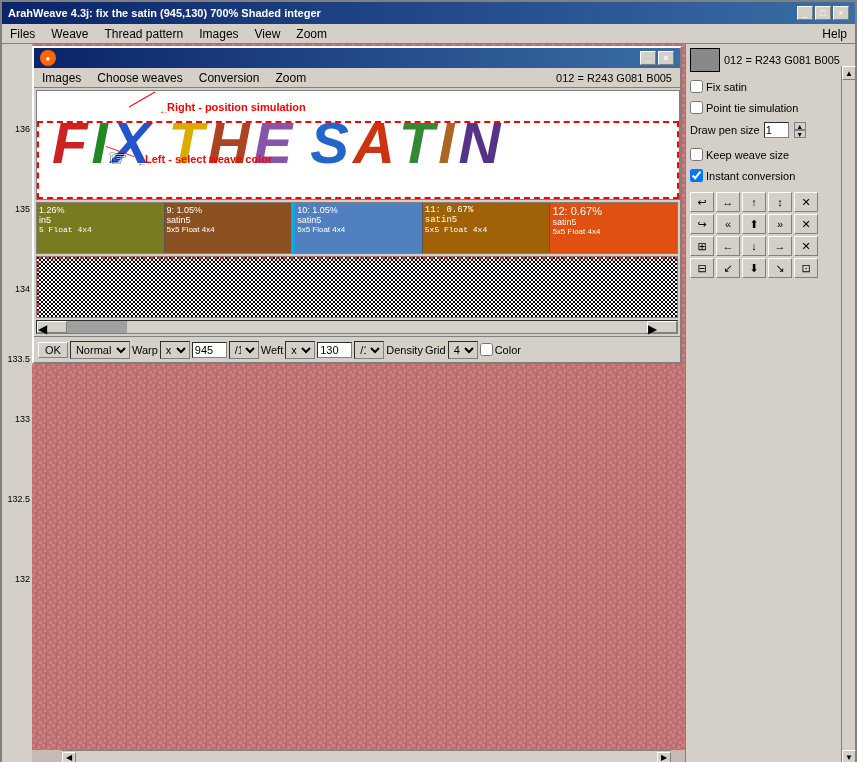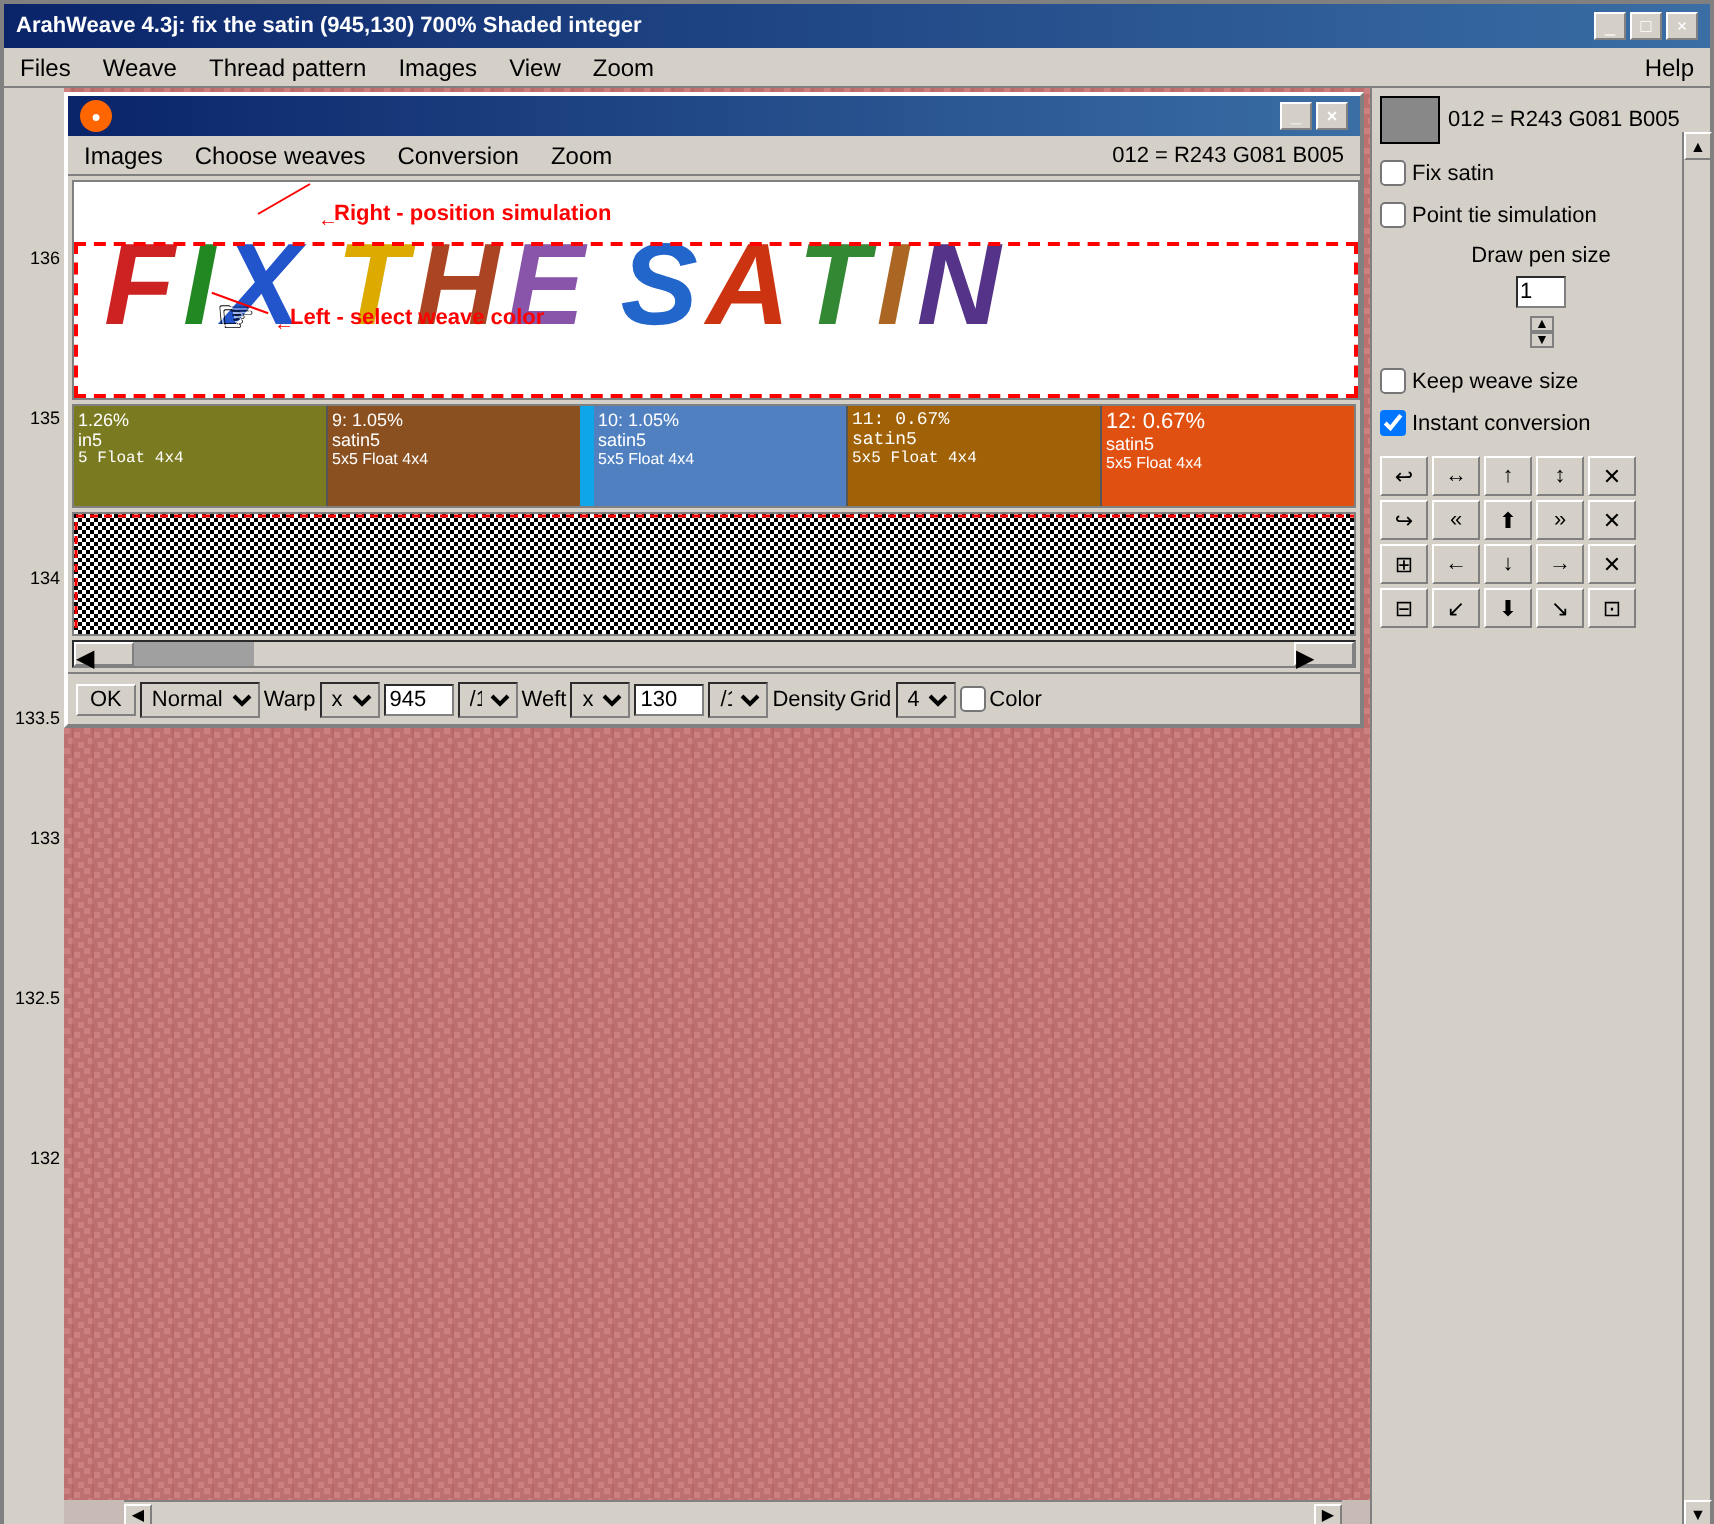--- a/index.html
+++ b/index.html
@@ -203,21 +203,20 @@
       font-size: 11px;
     }
     .panel-label {
       font-size: 11px;
     }
     .panel-row {
       display: flex;
       align-items: center;
       gap: 4px;
       margin: 2px 0;
-      flex-direction: column;
     }
     .pen-size-input {
       width: 25px;
       border: 1px inset #808080;
       background: white;
       font-size: 11px;
       padding: 1px;
     }
     .icon-btn {
       width: 24px;
@@ -402,21 +401,21 @@
         </div>
 
         <div style="display:flex;height:52px;margin:0 2px 2px 2px;border:1px solid #808080;">
 
           <div style="flex:1;background:#7a7a20;padding:2px;border-right:1px solid #555;">
             <div style="font-size:9px;color:white;">1.26%</div>
             <div style="font-size:9px;color:white;">in5</div>
             <div style="font-size:8px;color:white;font-family:Liberation Mono, monospace;">5 Float 4x4</div>
           </div>
 
-          <div style="flex:1;background:#8B5020;padding:2px;border-right:7px solid #0ea5e9;">
+          <div style="flex:1;background:#8B5020;padding:2px;border-right:4px solid #0ea5e9;">
             <div style="font-size:9px;color:white;">9: 1.05%</div>
             <div style="font-size:9px;color:white;">satin5</div>
             <div style="font-size:8px;color:white;">5x5 Float 4x4</div>
           </div>
 
           <div style="flex:1;background:#5080C0;padding:2px;border-right:1px solid #555;">
             <div style="font-size:9px;color:white;">10: 1.05%</div>
             <div style="font-size:9px;color:white;">satin5</div>
             <div style="font-size:8px;color:white;">5x5 Float 4x4</div>
           </div>

